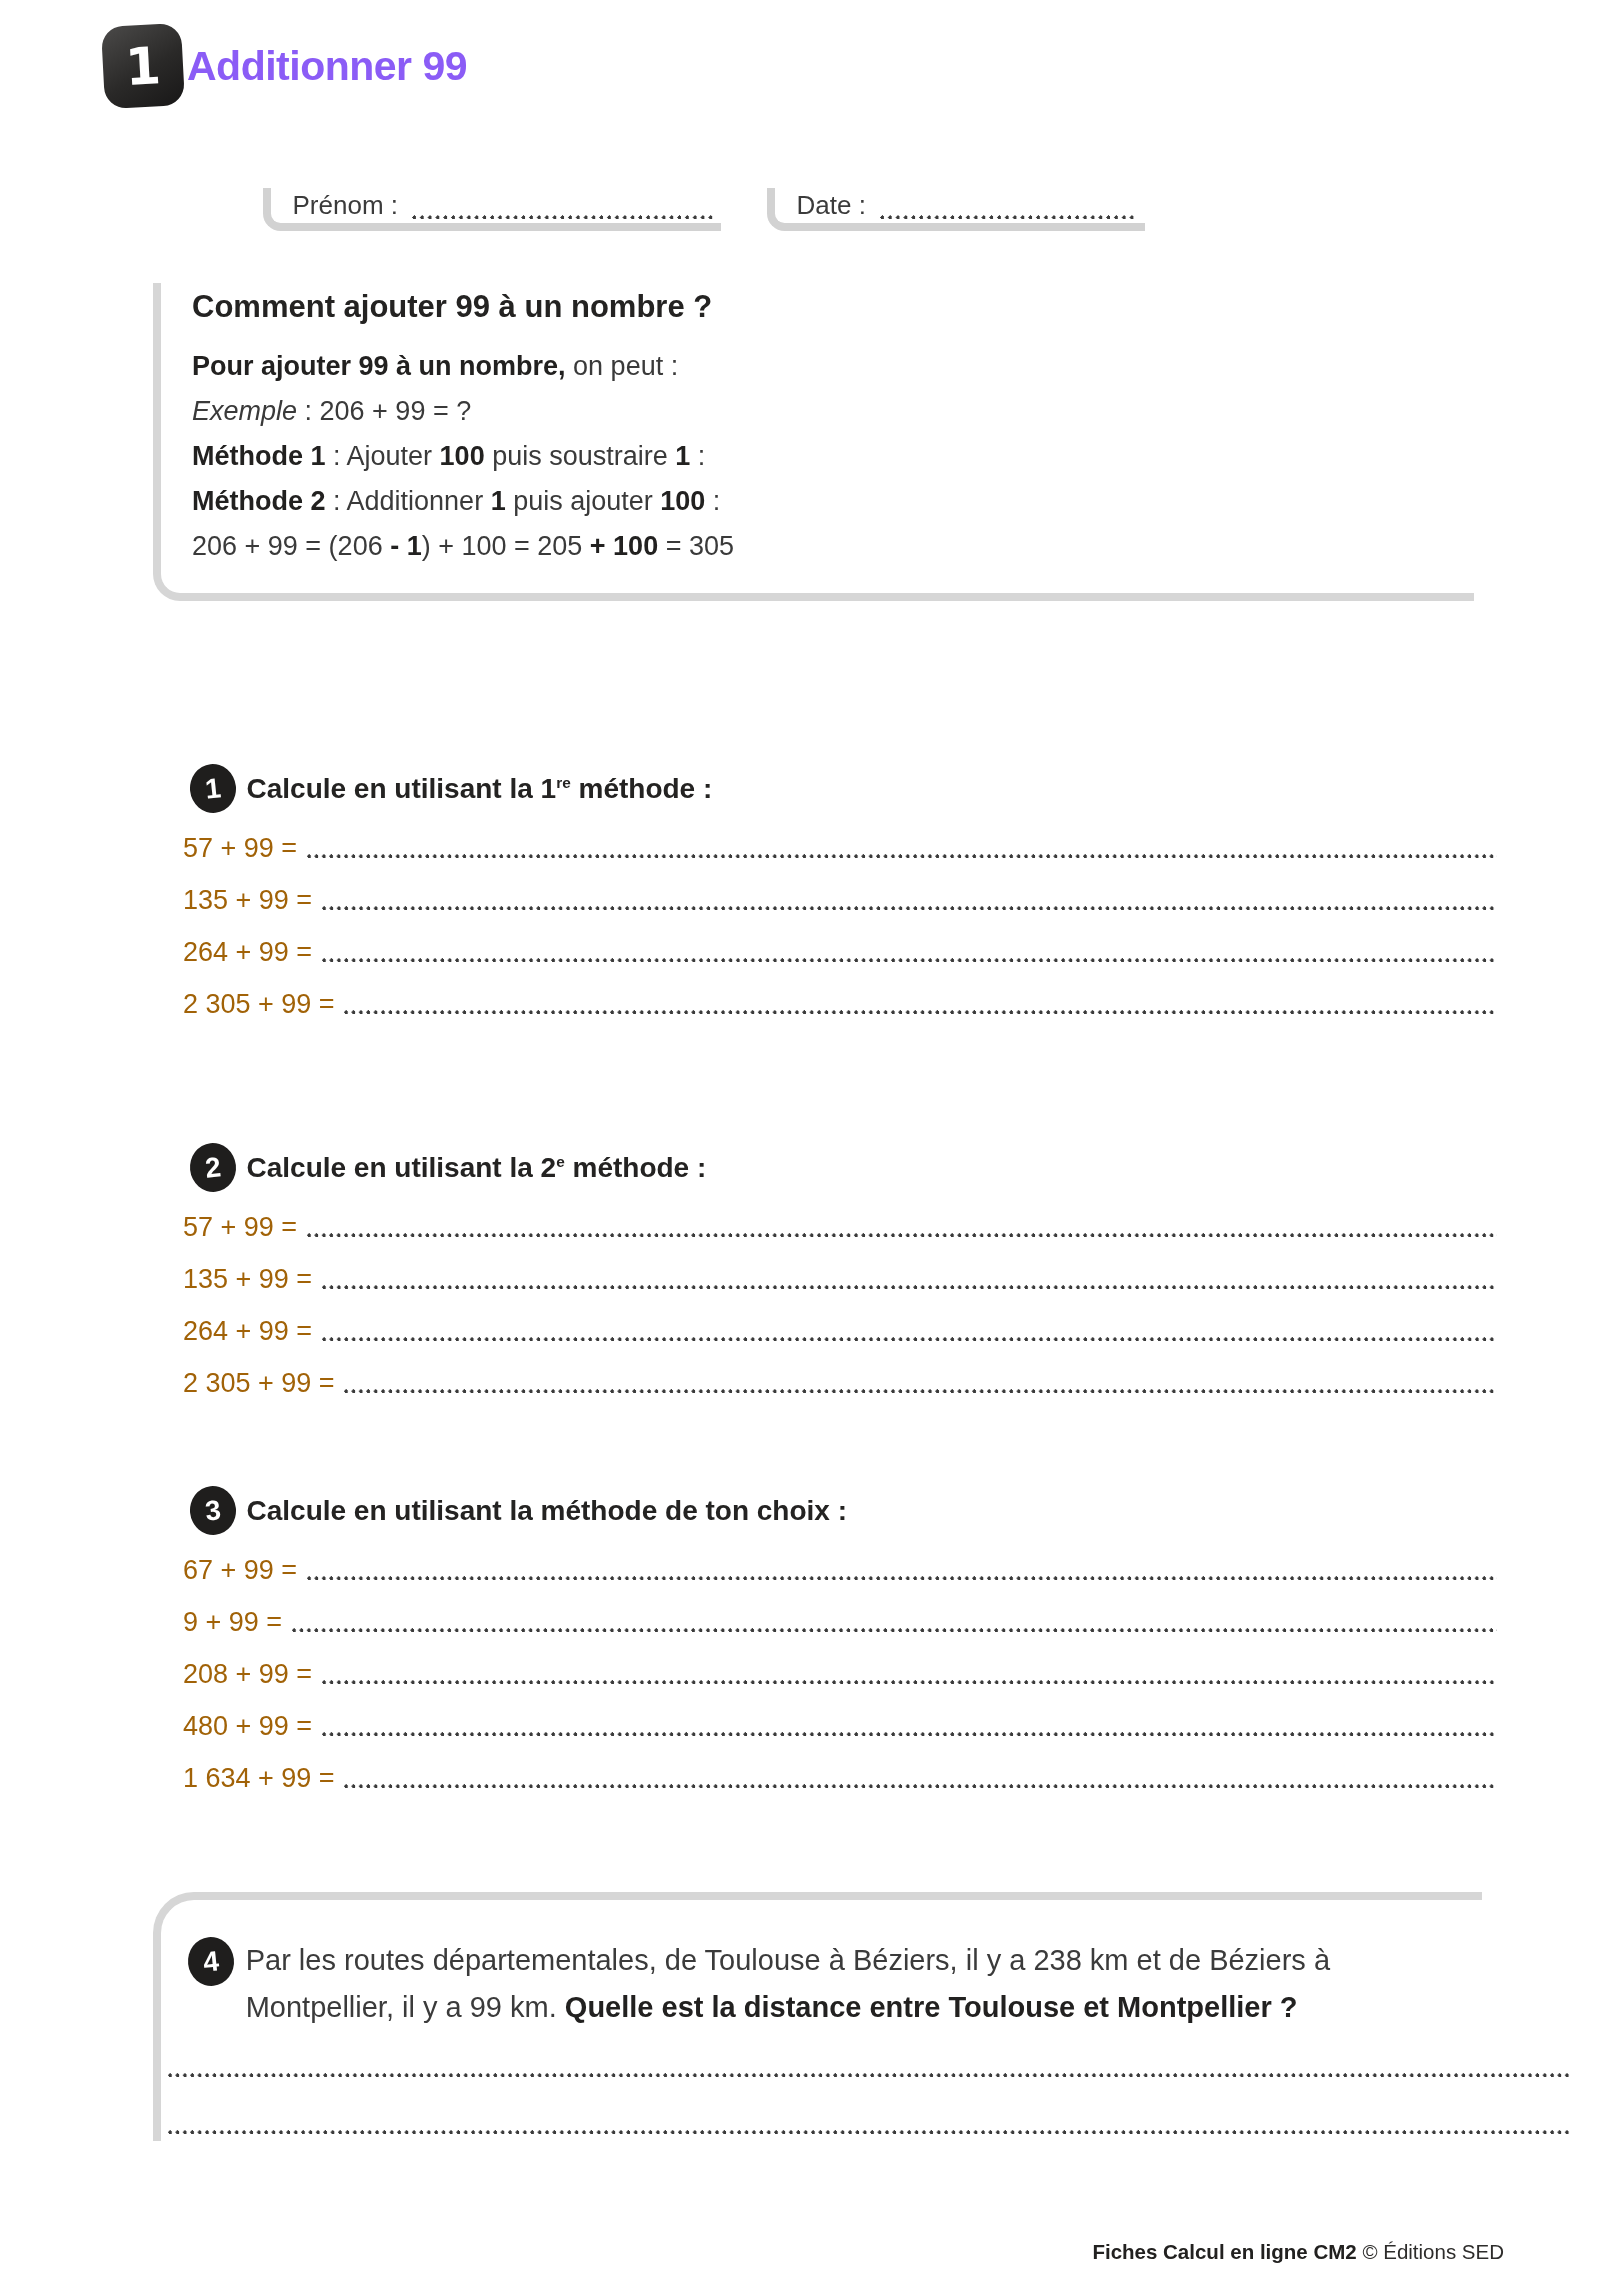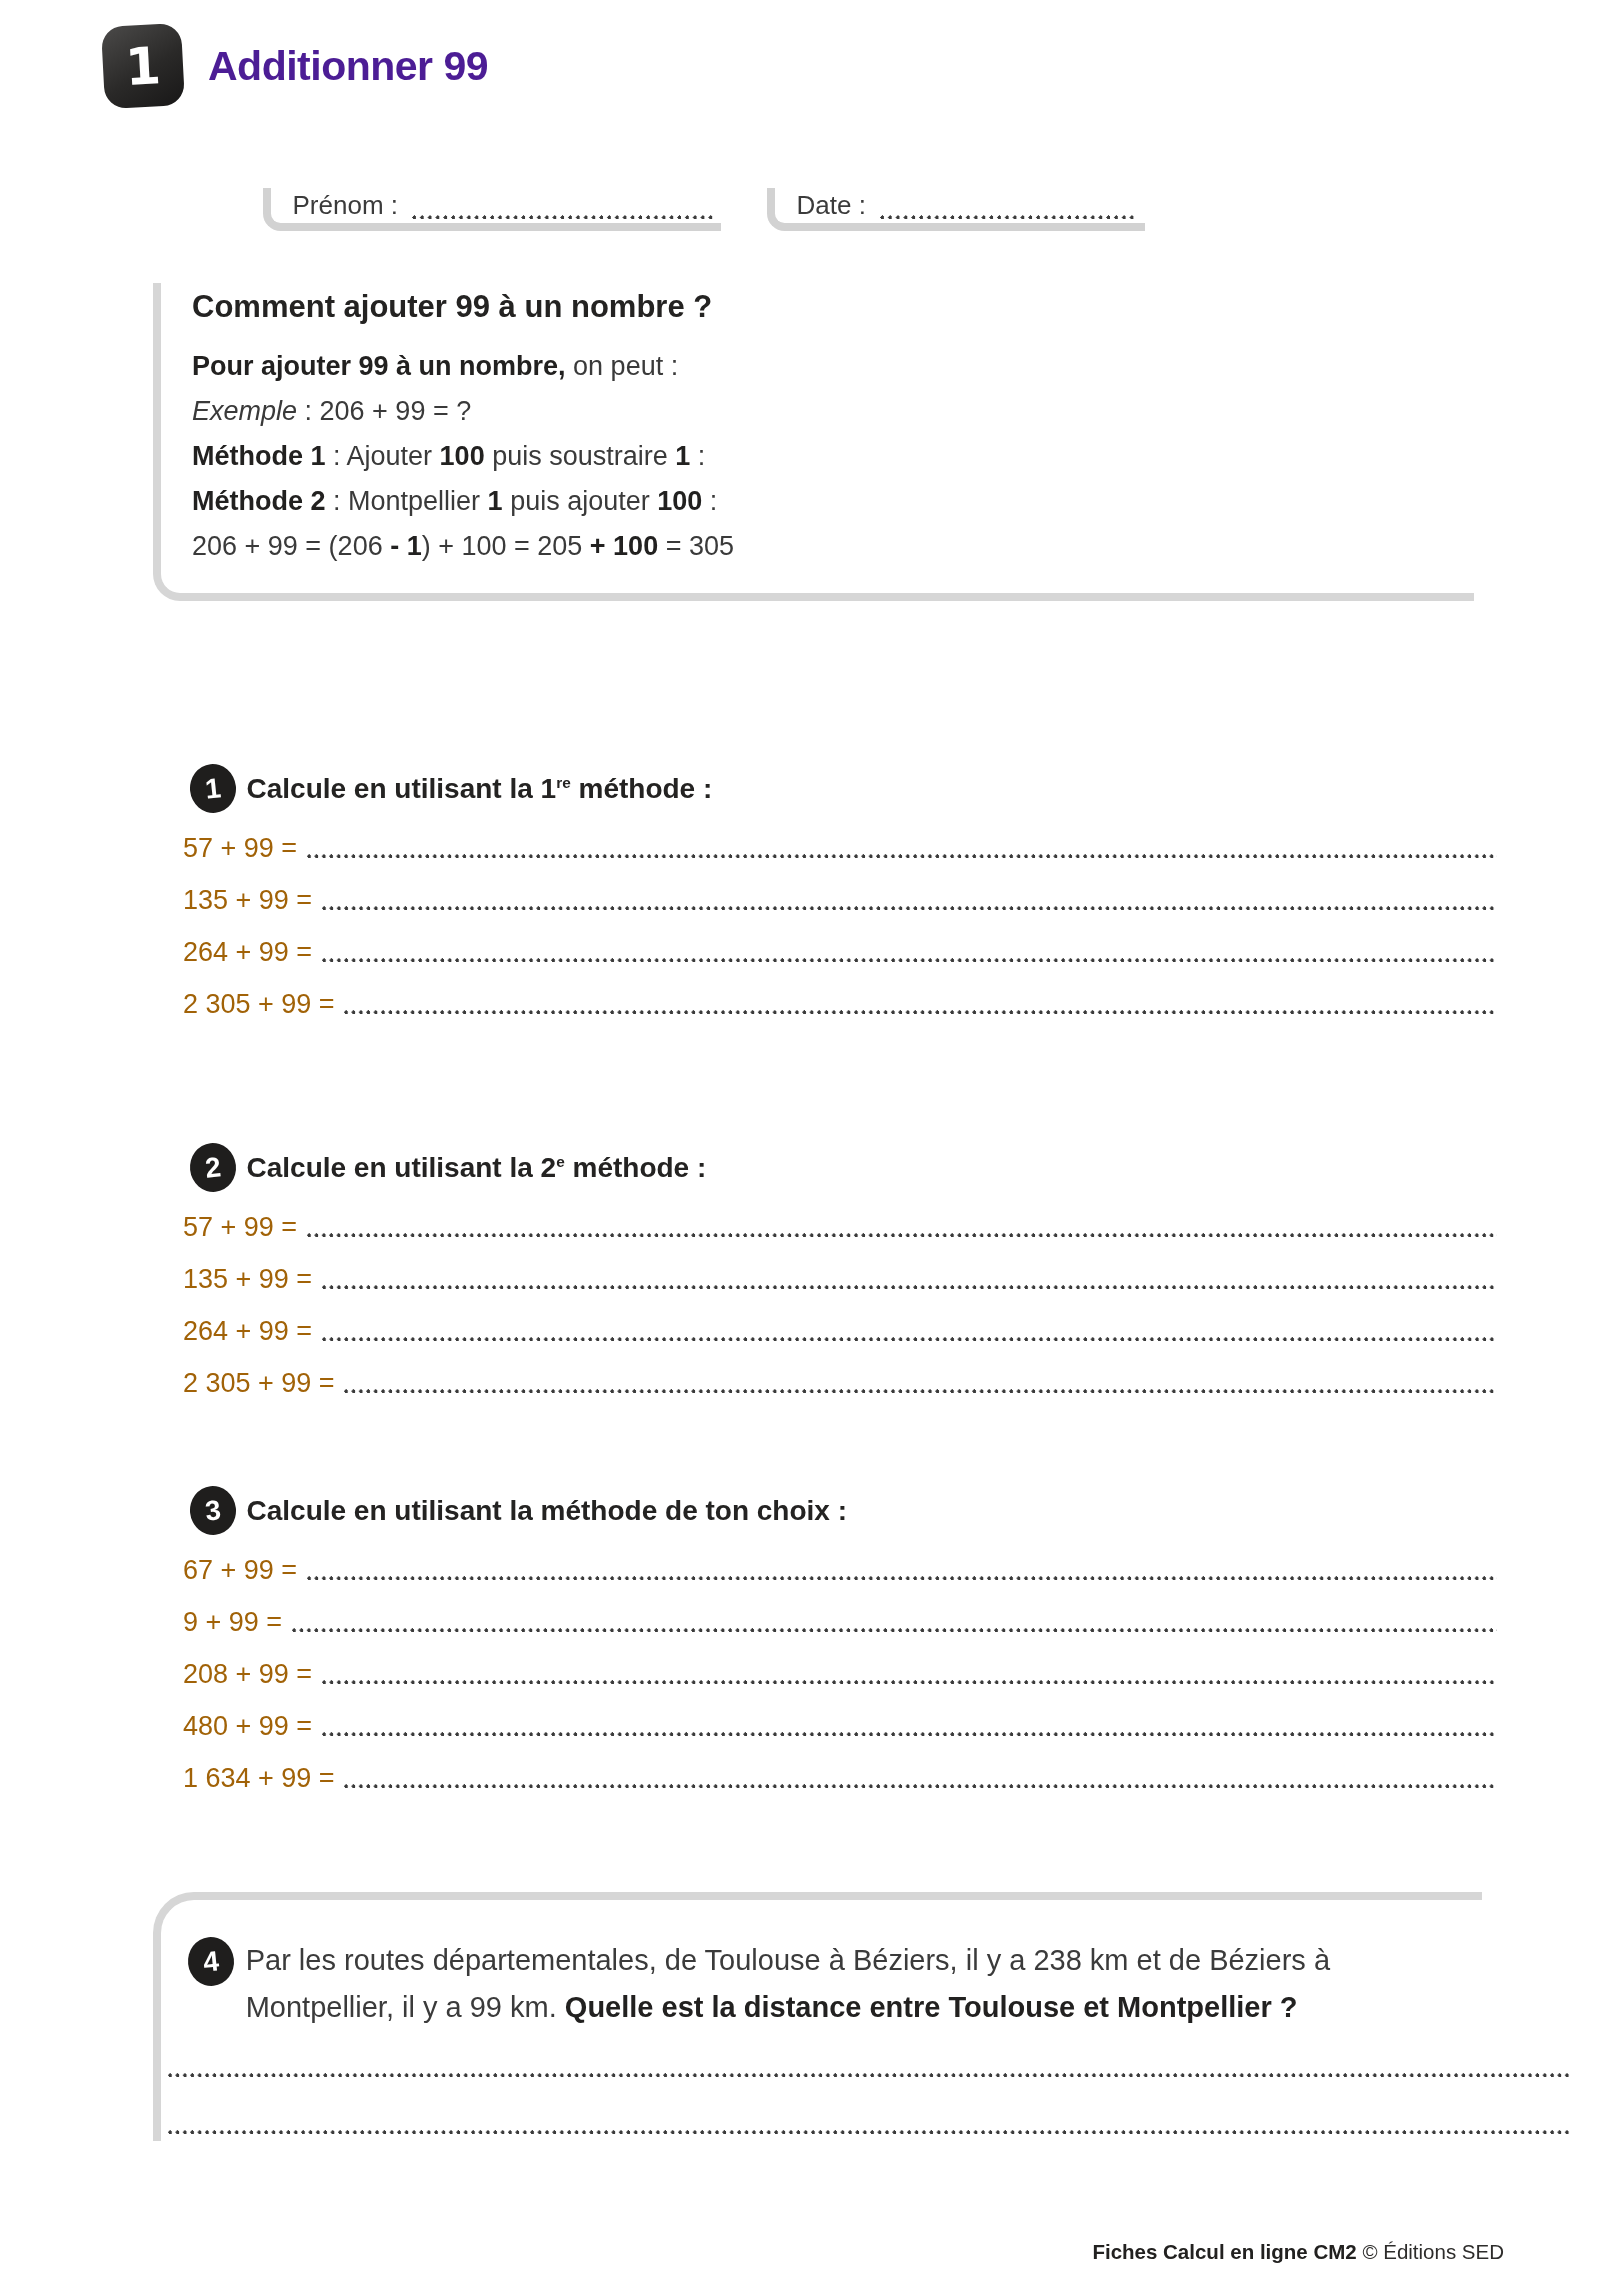--- a/index.html
+++ b/index.html
@@ -13,21 +13,21 @@
 
   
   .header { position:absolute; left:103px; top:25px; display:flex; align-items:center; }
   .lesson-badge {
     width:80px; height:82px; border-radius:21.5px;
     background:linear-gradient(150deg,#4b4a49 0%,#2a2928 55%,#181717 100%);
     transform:rotate(-3deg);
     display:flex; align-items:center; justify-content:center;
   }
   .lesson-badge span { color:#fff; font-size:51px; font-weight:700; font-family:"DejaVu Sans",sans-serif; }
-  .title { margin:0 0 0 25px; font-size:41px; font-weight:700; color:#4c1d95; letter-spacing:-0.5px; }
+  .title { margin:0 0 0 4px; font-size:41px; font-weight:700; color:#8b5cf6; letter-spacing:-0.5px; }
 
   
   .field {
     position:absolute; top:188px; height:43px; box-sizing:border-box;
     border-left:8.8px solid #d2d2d2; border-bottom:8.8px solid #d2d2d2;
     border-bottom-left-radius:17.6px;
     display:flex; align-items:center; padding-left:21.5px;
   }
   .field-prenom { left:263px; width:458px; }
   .field-date  { left:767px; width:378px; }
@@ -107,21 +107,21 @@
     <span class="field-label">Prénom :</span>
     <span class="write-dots"></span>
   </div>
 
   <section class="lesson-box">
     <h2 class="lesson-title">Comment ajouter 99 à un nombre ?</h2>
     <div>
         <p class="lesson-line"><span class="b">Pour ajouter 99 à un nombre,</span><span> on peut :</span></p>
         <p class="lesson-line"><span class="i">Exemple</span><span> : 206 + 99 = ?</span></p>
         <p class="lesson-line"><span class="b">Méthode 1</span><span> : Ajouter </span><span class="b">100</span><span> puis soustraire </span><span class="b">1</span><span> :</span></p>
-        <p class="lesson-line"><span class="b">Méthode 2</span><span> : Montpellier </span><span class="b">1</span><span> puis ajouter </span><span class="b">100</span><span> :</span></p>
+        <p class="lesson-line"><span class="b">Méthode 2</span><span> : Additionner </span><span class="b">1</span><span> puis ajouter </span><span class="b">100</span><span> :</span></p>
         <p class="lesson-line"><span>206 + 99 = (206 </span><span class="b">- 1</span><span>) + 100 = 205 </span><span class="b">+ 100</span><span> = 305</span></p>
       </div>
   </section>
 
   <section class="exercise ex1">
     <div class="ex-head">
       <div class="num-badge">1</div>
       <div class="ex-title"><span>Calcule en utilisant la 1</span><sup>re</sup><span> méthode :</span></div>
     </div>
     <div class="ex-rows">

